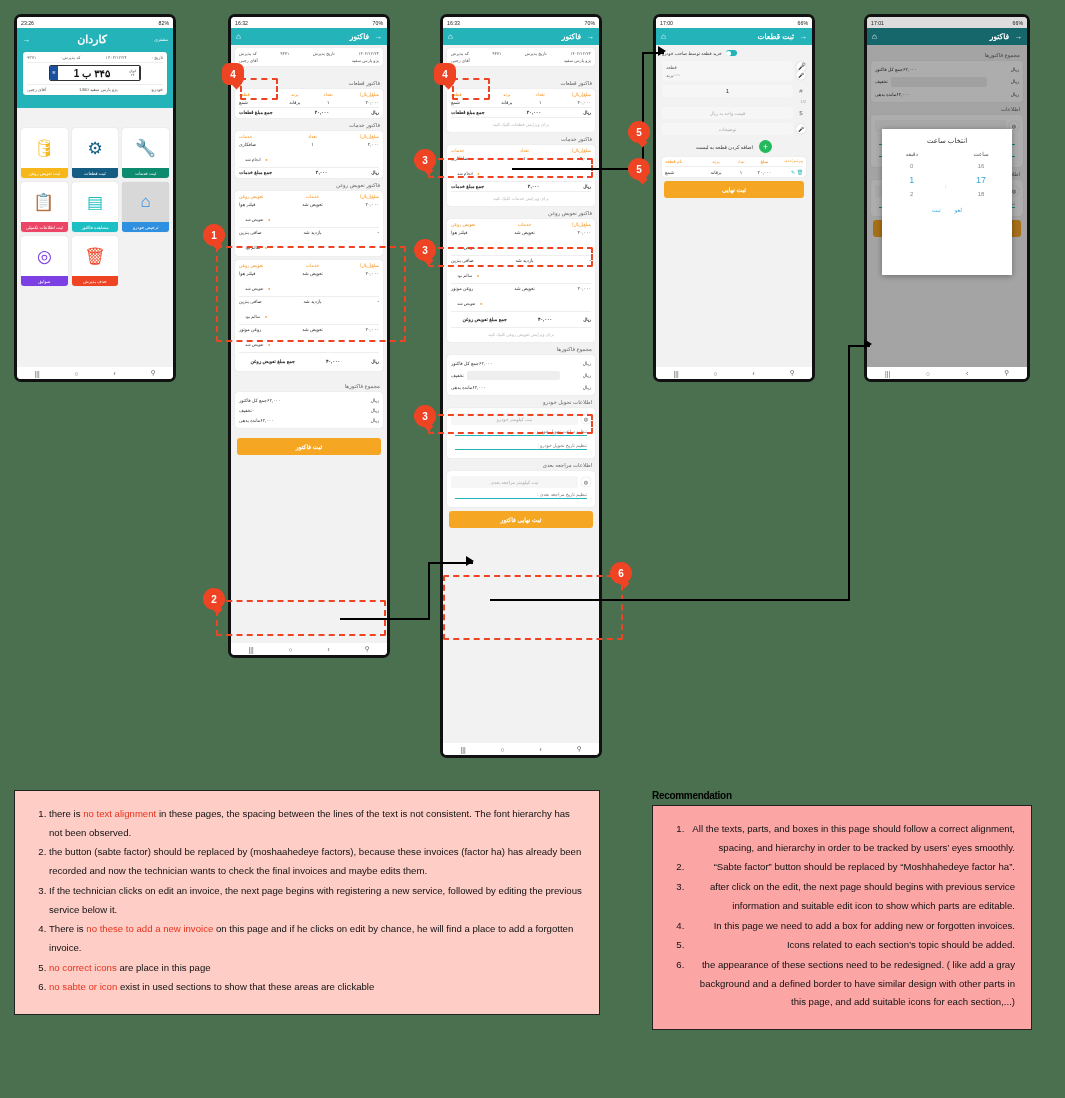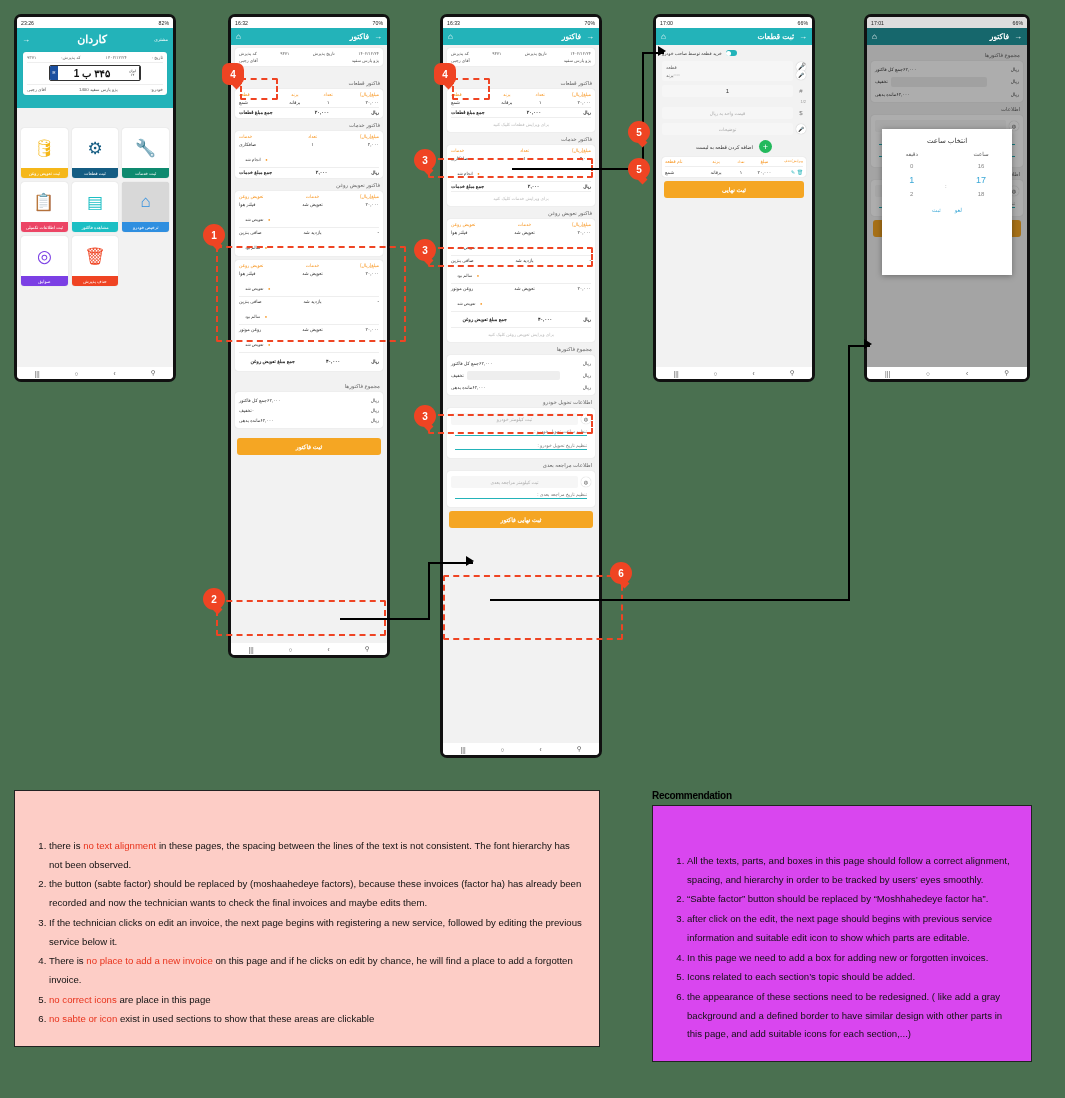--- a/index.html
+++ b/index.html
@@ -55,22 +55,22 @@
   .badge.sq{border-radius:7px;}
   .badge::after{content:"";position:absolute;bottom:-3px;right:4px;width:7px;height:7px;background:#ef4423;
     transform:rotate(45deg);z-index:-1;}
   .aline{position:absolute;background:#000;}
 
   
   .panelwrap{position:absolute;}
   .panel-head{font-size:10px;font-weight:bold;color:#000;margin-bottom:4px;letter-spacing:-.3px;}
   .panel{border:1.3px solid #222;padding:14px 16px 16px;}
   .panel.issue{background:#fdcdc6;}
-  .panel.rec{background:#d946ef;}
-  .panel ol{margin-left:18px;margin-top:32px;}
+  .panel.rec{background:#fca5a5;text-align:right;}
+  .panel ol{margin-left:18px;}
   .panel li{font-size:9.6px;line-height:1.95;color:#111;margin-bottom:1px;}
   .hl{color:#e8331c;}
 
   .toggle{width:11px;height:6px;background:#23b3b9;border-radius:3px;position:relative;}
   .toggle::after{content:"";position:absolute;width:5px;height:5px;border-radius:50%;background:#fff;
     top:.5px;left:.5px;}
   .fld{background:#f6f6f6;border-radius:2px;height:12px;display:flex;align-items:center;
     justify-content:flex-end;padding:0 4px;font-size:4.6px;color:#aaa;flex:1;}
   .fldrow{display:flex;align-items:center;gap:3px;margin-bottom:4px;}
   .circ{width:10px;height:10px;border-radius:50%;background:#fff;box-shadow:0 0 1px rgba(0,0,0,.3);
@@ -727,21 +727,21 @@
 <div class="badge" style="left:628px;top:121px;">5</div>
 <div class="badge" style="left:628px;top:158px;">5</div>
 <div class="badge" style="left:610px;top:562px;">6</div>
 
 <div class="panelwrap" style="left:14px;top:790px;width:586px;">
   <div class="panel issue">
     <ol>
       <li><span>there is </span><span class="hl">no text alignment</span><span> in these pages, the spacing between the lines of the text is not consistent. The font hierarchy has not been observed.</span></li>
       <li><span>the button (sabte factor) should be replaced by (moshaahedeye factors), because these invoices (factor ha) has already been recorded and now the technician wants to check the final invoices and maybe edits them.</span><span class="hl"></span><span></span></li>
       <li><span>If the technician clicks on edit an invoice,  the next page begins with registering a new service, followed by editing the previous service below it.</span><span class="hl"></span><span></span></li>
-      <li><span>There is </span><span class="hl">no place to add a new invoice</span><span> on this page and if he clicks on edit by chance, he will find a place to add a forgotten invoice.</span></li>
+      <li><span>There is </span><span class="hl">no these to add a new invoice</span><span> on this page and if he clicks on edit by chance, he will find a place to add a forgotten invoice.</span></li>
       <li><span></span><span class="hl">no correct icons</span><span> are place in this page</span></li>
       <li><span></span><span class="hl">no sabte or icon</span><span> exist in used sections to show that these areas are clickable</span></li>
     </ol>
   </div>
 </div>
 
 <div class="panelwrap" style="left:652px;top:790px;width:380px;">
   <div class="panel-head">Recommendation</div>
   <div class="panel rec">
     <ol>

